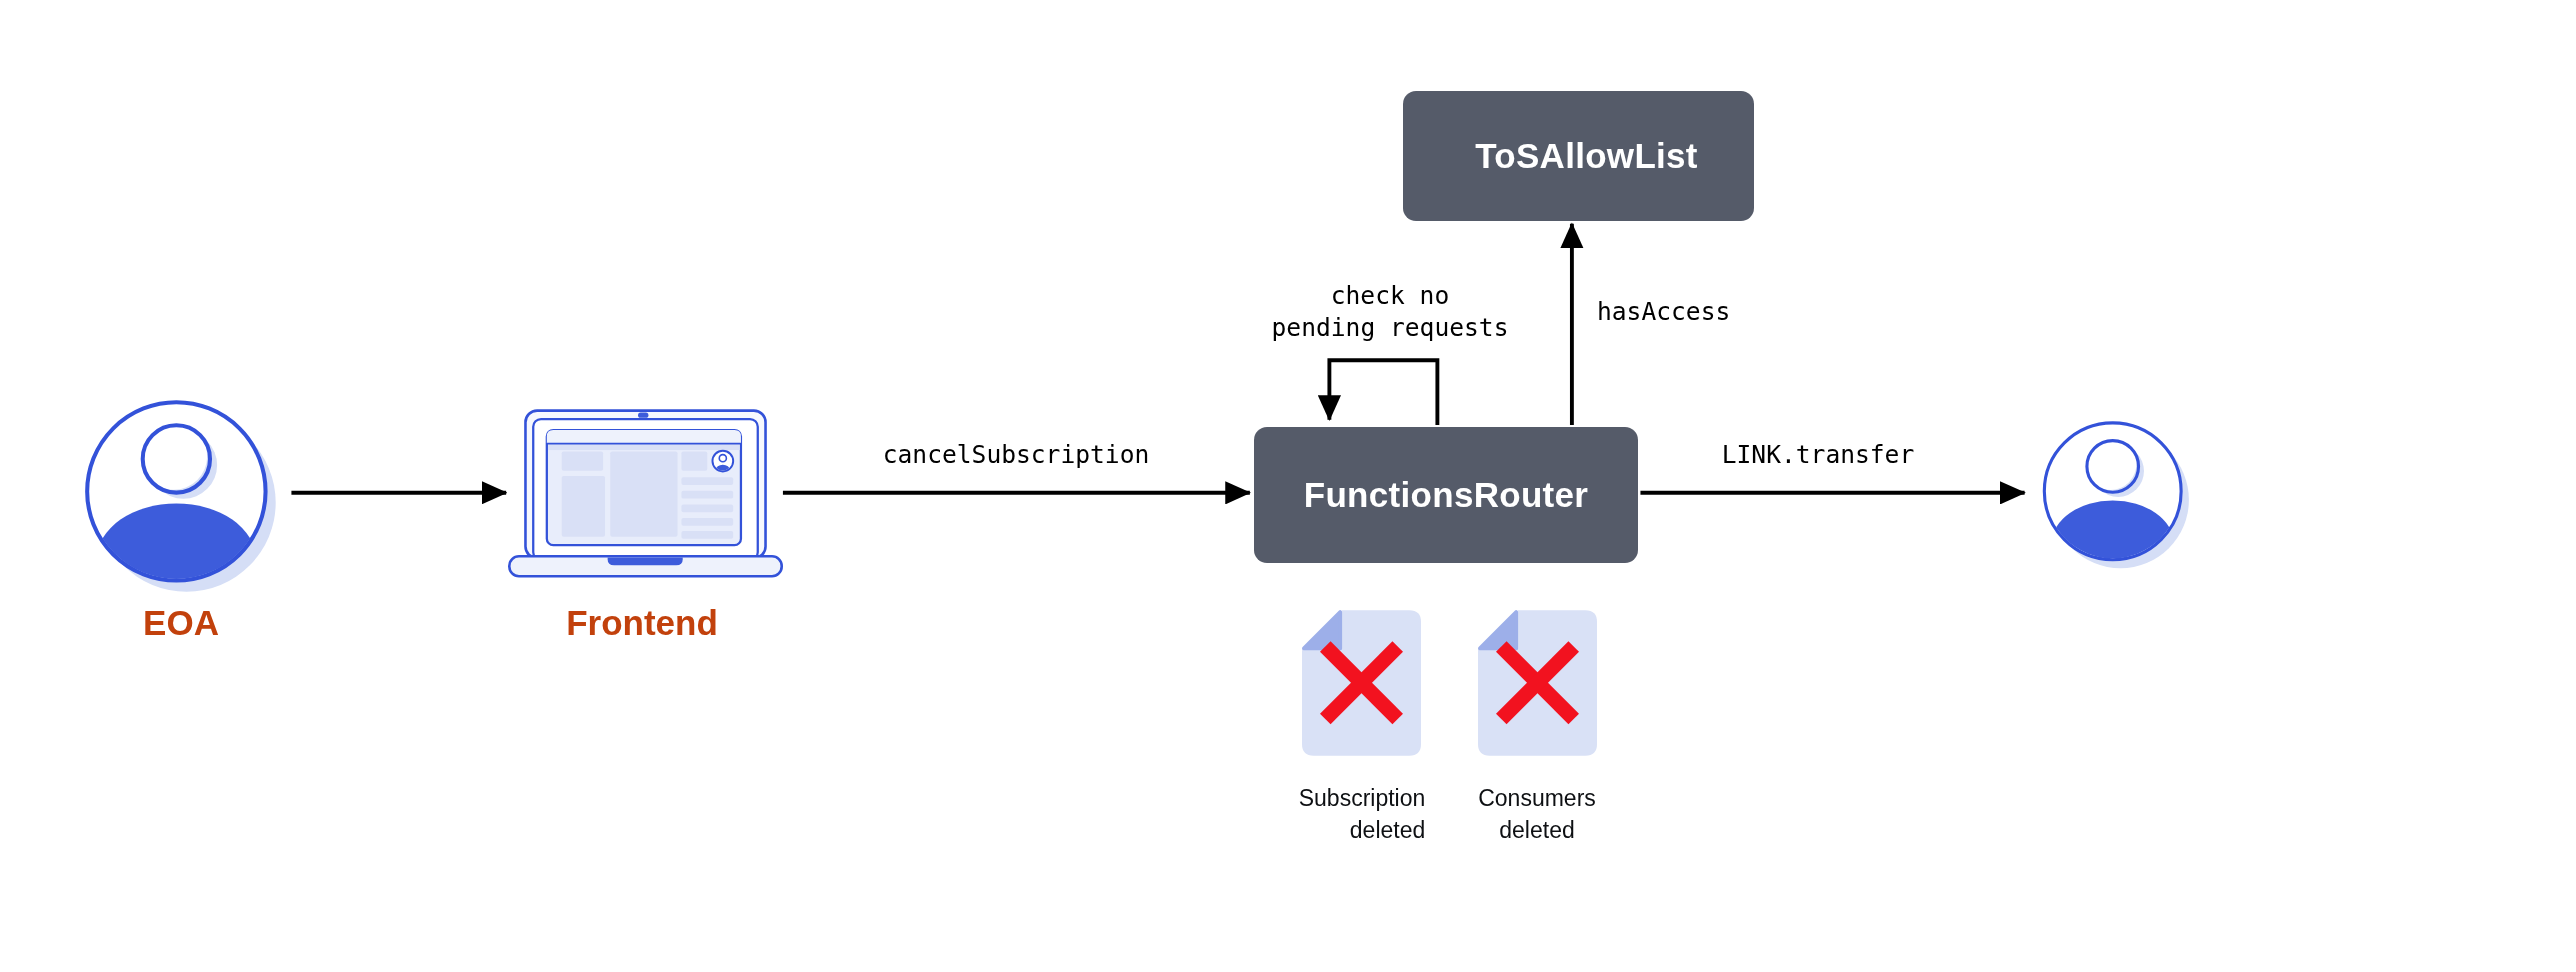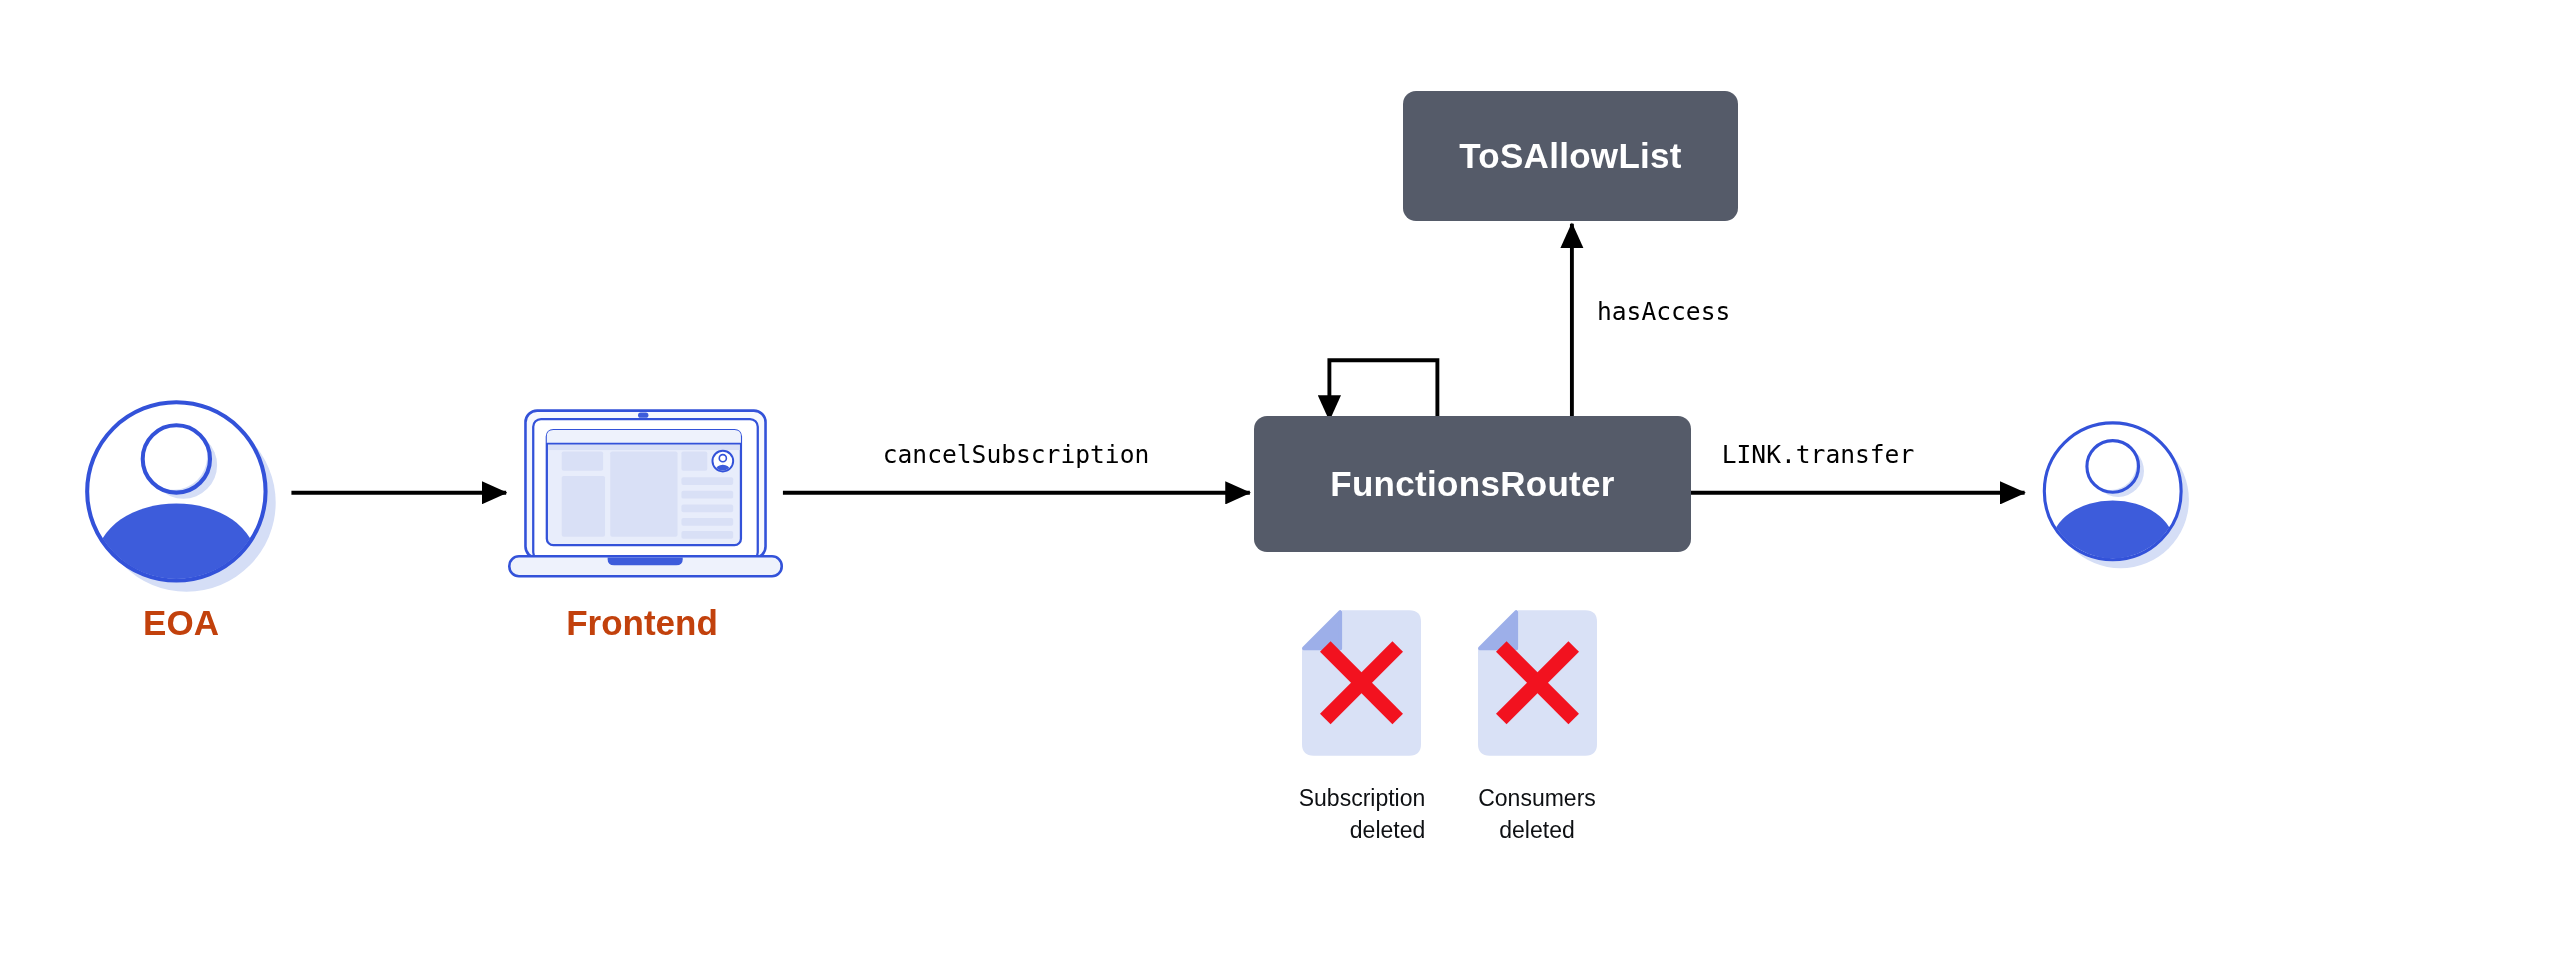--- a/index.html
+++ b/index.html
@@ -23,22 +23,22 @@
     display: flex;
     align-items: center;
     justify-content: center;
     color: #ffffff;
     font-weight: 700;
     font-size: 35px;
     letter-spacing: 0.3px;
     border-radius: 13px;
     white-space: nowrap;
   }
-  #box-tos      { left: 1403px; top: 91px; width: 335px; height: 130px; background: #555b69; }
-  #box-router   { left: 1254px; top: 416px; width: 437px; height: 136px; background: #555b69; }
+  #box-tos      { left: 1403px; top: 91px; width: 335px; height: 130px; background: #555b69; padding-left: 16px; }
+  #box-router   { left: 1254px; top: 427px; width: 384px; height: 136px; background: #555b69; }
   #box-contract { left: 2221px; top: 424px; width: 263px; height: 136px; background: #263069; border-radius: 9px; }
 
   
   .node-label {
     position: absolute;
     transform: translate(-50%, -50%);
     font-weight: 700;
     font-size: 35px;
     color: #c2410c;
     white-space: nowrap;
@@ -144,20 +144,22 @@
     </g>
     <circle cx="332" cy="88" r="16" fill="#ffffff" stroke="#3352d9" stroke-width="3"></circle>
     <circle cx="332" cy="83.5" r="5.5" fill="none" stroke="#3352d9" stroke-width="2.5"></circle>
     <ellipse cx="332" cy="102" rx="11" ry="8.5" fill="#3d5cdb" clip-path="url(#clip-lapav)"></ellipse>
     <rect x="2" y="235" width="421" height="31" rx="15" fill="#eef2fc" stroke="#3352d9" stroke-width="4"></rect>
     <path d="M154,237 h116 v3 q0,9 -10,9 h-96 q-10,0 -10,-9 z" fill="#3d5cdb"></path>
   </svg>
   <div id="label-frontend" class="node-label">Frontend</div>
 
   <div id="edge-label-cancel" class="code-label">cancelSubscription</div>
+  <div id="edge-label-check" class="code-label">check no
+pending requests</div>
   <div id="edge-label-access" class="code-label">hasAccess</div>
   <div id="edge-label-transfer" class="code-label">LINK.transfer</div>
 
   <div id="box-tos" class="box">
     <span>ToSAllowList</span>
   </div>
   <div id="box-router" class="box">
     <span>FunctionsRouter</span>
   </div>
 

